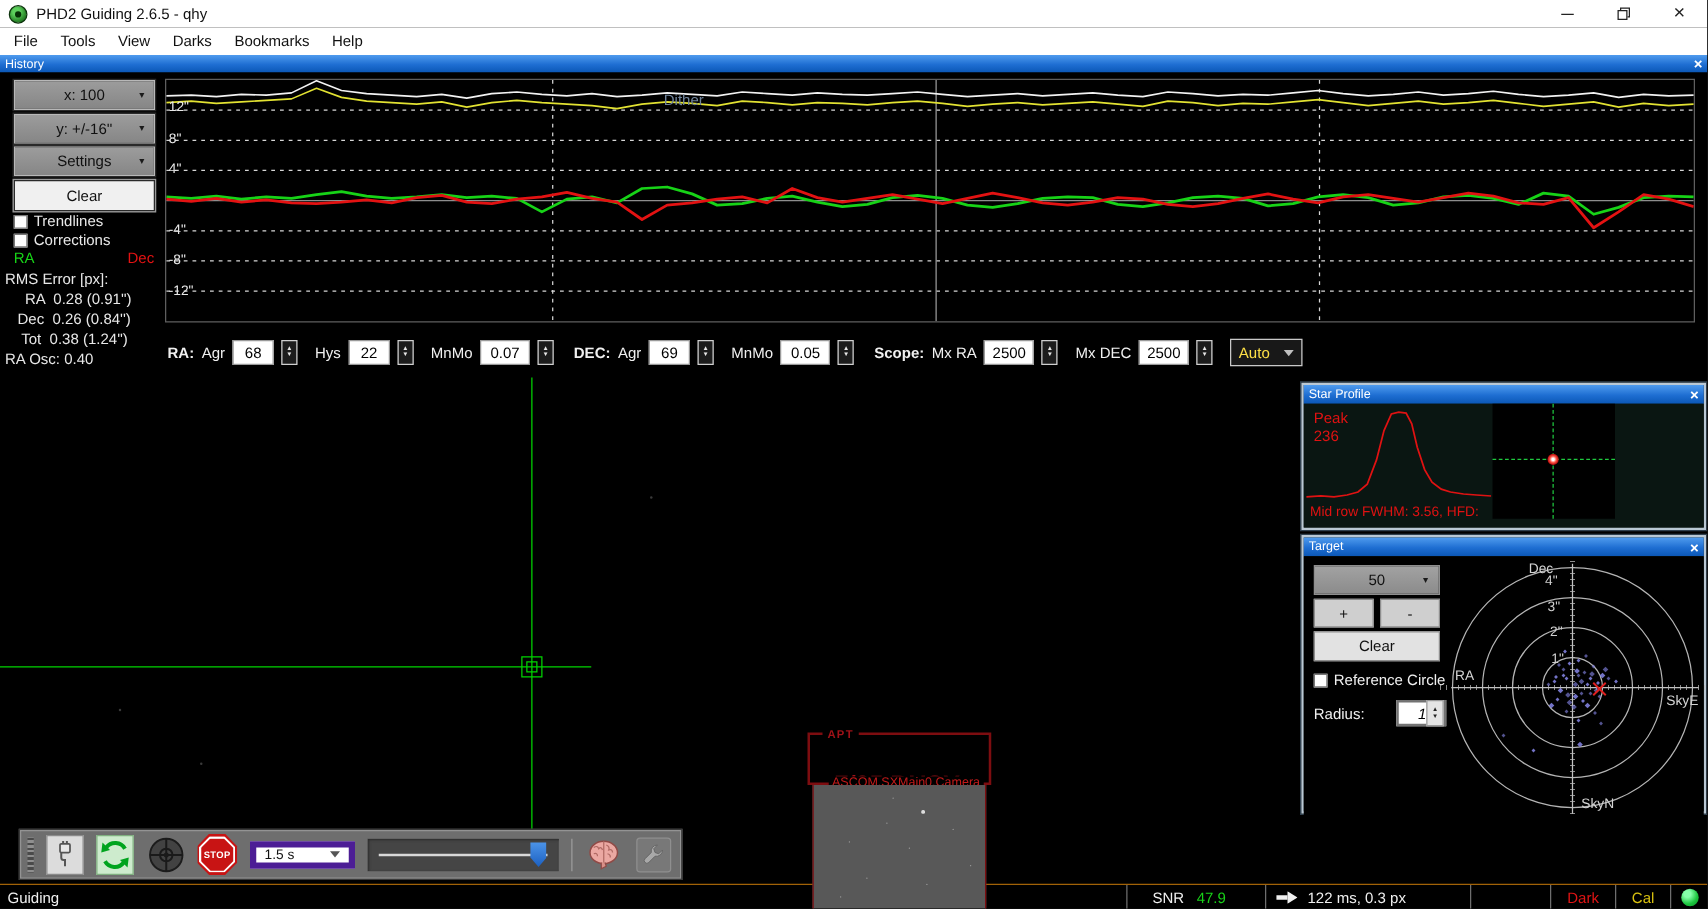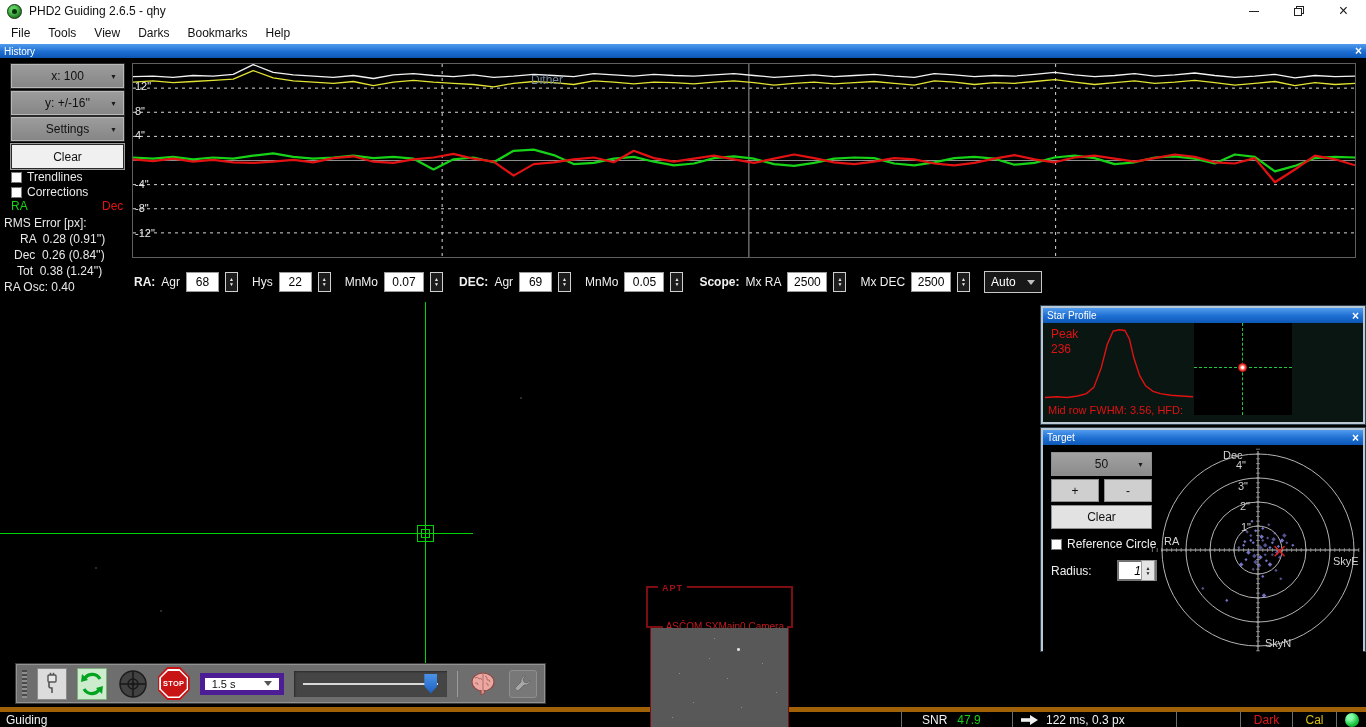--- a/index.html
+++ b/index.html
@@ -57,21 +57,21 @@
   #dither-label { position:absolute; color:#70849c; font-size:12px; }
 
   #hist-controls { position:absolute; left:134px; top:206px; width:1100px; height:36px;
                    display:flex; align-items:center; gap:6px; color:#f0f0f0; font-size:12px; }
   .ctl-b { font-weight:bold; }
   .num-in { height:20px; background:#fff; border:1px solid #9a9a9a; color:#000; font-size:12px;
             text-align:center; font-family:"Liberation Sans",sans-serif; }
   .spin { width:13px; height:20px; background:#1c1c1c; border:1px solid #cfcfcf; display:flex;
           flex-direction:column; align-items:center; justify-content:center; line-height:1; }
   .spin span { font-size:5px; color:#e8e8e8; display:block; }
-  #mode-select { width:58px; height:22px; background:#181818; border:1px solid #c8c8c8; color:#ffffff;
+  #mode-select { width:58px; height:22px; background:#181818; border:1px solid #c8c8c8; color:#fde047;
                  font-size:12px; display:flex; align-items:center; padding:0 6px; }
   #mode-select .chev { margin-left:auto; width:0; height:0; border-left:4px solid transparent;
                  border-right:4px solid transparent; border-top:5px solid #bfbfbf; }
 
   
   #image-area { left:0; top:302px; width:1366px; height:405px; background:#000; }
   .xh-line { position:absolute; background:#00d400; }
   .xh-box { position:absolute; border:1px solid #00d400; background:transparent; }
 
   
@@ -147,21 +147,21 @@
              padding:0 4px; color:#a01218; font-size:9px; font-weight:bold; letter-spacing:1px; }
   #apt-busy { position:absolute; width:100%; top:7px; text-align:center; color:#a01218;
              font-size:20px; font-weight:bold;margin-top:22px; }
   #apt-cam { position:absolute; right:4px; bottom:0; transform:translateY(55%); background:#000;
              padding:0 3px; color:#c41a1a; font-size:10px; }
   #apt-frame { position:absolute; left:4px; top:49px; width:139px; height:99px; background:#585858;
              border-left:1px solid #7d0d10; border-right:1px solid #7d0d10; }
   .speck { position:absolute; background:#ddd; border-radius:50%; }
 
   
-  #statusbar { left:0; top:707px; width:1366px; height:20px; background:#000; border-top:5px solid #a16207;
+  #statusbar { left:0; top:707px; width:1366px; height:20px; background:#000; border-top:1px solid #a16207;
                display:flex; align-items:center; color:#f0f0f0; font-size:12px; z-index:10; }
   .sb-sep { width:1px; height:20px; background:#6e6e6e; }
   .sb-cell { height:100%; display:flex; align-items:center; }
   #sb-state { flex:1; padding-left:6px; }
   #snr-value { color:#18d018; margin-left:10px; }
   #sb-dark { color:#e01414; }
   #sb-cal { color:#d8c010; }
   #status-dot { width:14px; height:14px; border-radius:50%;
                 background:radial-gradient(circle at 35% 30%, #86ffaa 0 20%, #1cc43e 60%, #0b9328 100%); }
 </style>

